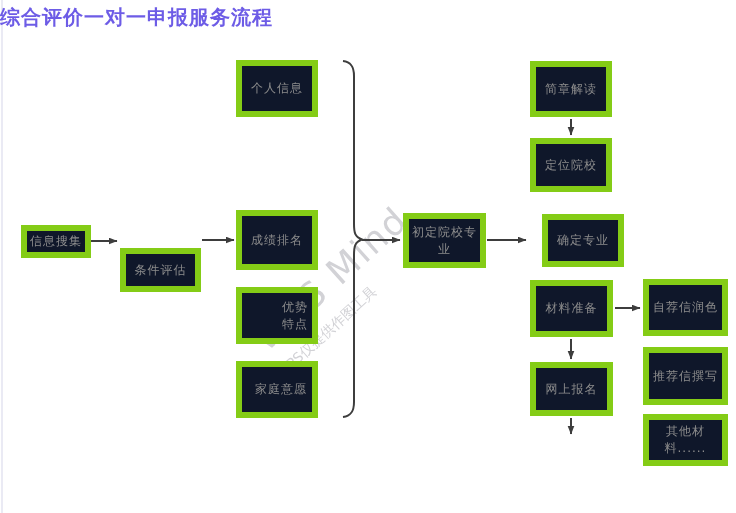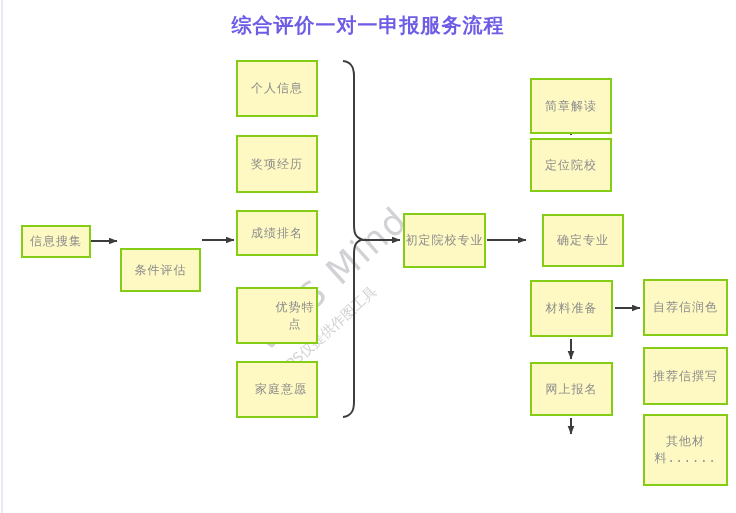--- a/index.html
+++ b/index.html
@@ -2,30 +2,30 @@
 <html><head>
 <meta charset="utf-8">
 <style>
   html,body{margin:0;padding:0;background:#fff;}
   .canvas{
     position:relative;width:736px;height:513px;background:#ffffff;overflow:hidden;
     font-family:"DejaVu Sans","Liberation Sans",sans-serif;
   }
   .left-edge{position:absolute;left:1px;top:0;width:2px;height:100%;background:#eaeaf4;}
   .title{
-    position:absolute;left:0;right:0;top:4px;margin:8px;text-align:center;
+    position:absolute;left:0;right:0;top:4px;margin:0;
     font-size:20px;font-weight:bold;letter-spacing:1px;color:#6d5ce6;z-index:4;
   }
   .watermark{position:absolute;z-index:1;color:#d2d2d6;white-space:nowrap;pointer-events:none;}
   .wm-big{left:231px;top:253px;width:210px;font-size:36px;letter-spacing:2px;transform:rotate(-42deg);}
   .wm-small{left:257px;top:310px;width:170px;font-size:14px;transform:rotate(-42deg);}
   svg.connectors{position:absolute;left:0;top:0;z-index:2;}
   .node{
-    position:absolute;z-index:3;box-sizing:border-box;background:#fef9c3;
-    border:2px solid #84cc16;color:#8c8c8c;font-size:12px;letter-spacing:1px;
+    position:absolute;z-index:3;box-sizing:border-box;background:#0f172a;
+    border:6px solid #84cc16;color:#8c8c8c;font-size:12px;letter-spacing:1px;
     display:flex;align-items:center;justify-content:center;text-align:center;cursor:default;
   }
 </style>
 </head>
 <body>
 
 <div class="canvas">
   <div class="left-edge"></div>
 
   <h1 class="title">综合评价一对一申报服务流程</h1>
@@ -49,29 +49,28 @@
       <line x1="571" y1="339" x2="571" y2="359" marker-end="url(#ah)"></line>
       <line x1="571" y1="418" x2="571" y2="434" marker-end="url(#ah)"></line>
       <line x1="615" y1="308" x2="640" y2="308" marker-end="url(#ah)"></line>
     </g>
   </svg>
 
   <div class="node" style="left:21px;top:225px;width:70px;height:33px;">信息搜集</div>
   <div class="node" style="left:120px;top:211px;width:81px;height:44px;margin-top:37px;">条件评估</div>
 
   <div class="node" style="left:236px;top:60px;width:82px;height:57px;">个人信息</div>
-  <div class="node" style="left:236px;top:135px;width:82px;height:58px;">奖项经历</div>
-  <div class="node" style="left:236px;top:210px;width:82px;height:46px;">成绩排名</div>
+  <div class="node" style="left:236px;top:210px;width:82px;height:60px;">成绩排名</div>
   <div class="node" style="left:236px;top:287px;width:82px;height:57px;padding-left:36px;">优势特点</div>
   <div class="node" style="left:236px;top:361px;width:82px;height:57px;padding-left:8px;">家庭意愿</div>
 
   <div class="node" style="left:403px;top:213px;width:83px;height:55px;">初定院校专业</div>
 
-  <div class="node" style="left:530px;top:78px;width:82px;height:56px;">简章解读</div>
+  <div class="node" style="left:530px;top:61px;width:82px;height:56px;">简章解读</div>
   <div class="node" style="left:530px;top:138px;width:82px;height:54px;">定位院校</div>
   <div class="node" style="left:530px;top:214px;width:82px;height:53px;margin-left:12px;">确定专业</div>
   <div class="node" style="left:530px;top:280px;width:83px;height:57px;">材料准备</div>
   <div class="node" style="left:530px;top:362px;width:83px;height:54px;">网上报名</div>
 
   <div class="node" style="left:643px;top:279px;width:85px;height:57px;text-align:center;">自荐信润色</div>
   <div class="node" style="left:643px;top:347px;width:85px;height:58px;">推荐信撰写</div>
-  <div class="node" style="left:643px;top:414px;width:85px;height:72px;font-family:Liberation Mono, monospace;">其他材料......</div>
+  <div class="node" style="left:643px;top:414px;width:85px;height:52px;">其他材料......</div>
 </div>
 
 </body></html>

